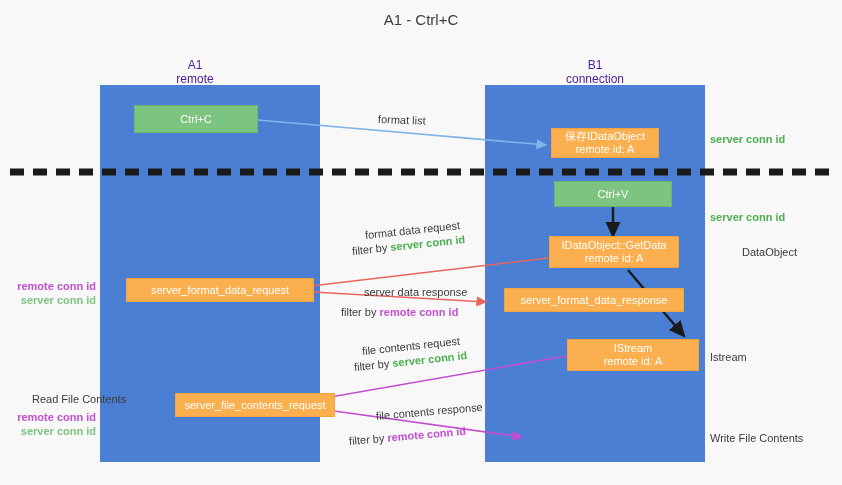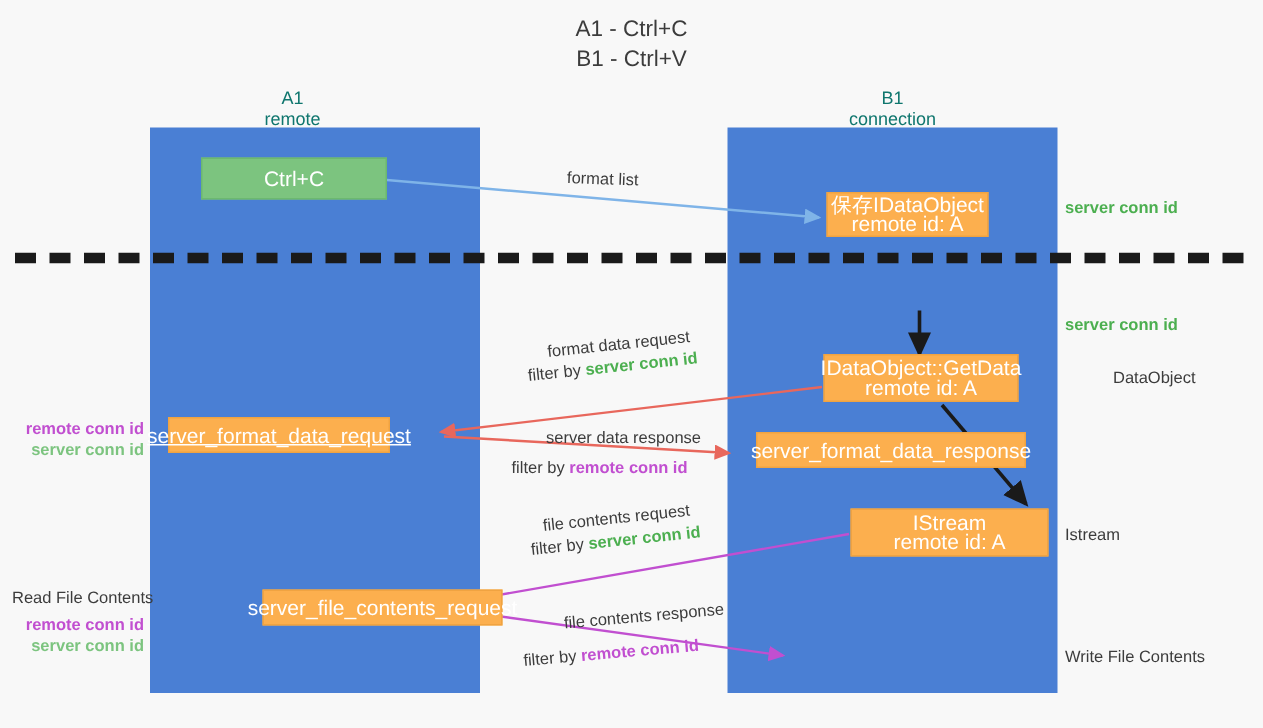--- a/index.html
+++ b/index.html
@@ -11,50 +11,49 @@
   }
   #stage{position:absolute;left:0;top:0;width:842px;height:485px;padding-left:36px;}
   svg.layer{position:absolute;left:0;top:0;width:842px;height:485px;pointer-events:none;}
 
   .title{
     position:absolute;left:0;top:10px;width:842px;text-align:center;
     font-size:15px;line-height:20px;color:#3c3c3c;
   }
 
   .lane{position:absolute;background:#4a7fd4;}
-  .lane-head{position:absolute;text-align:center;font-size:12px;line-height:14px;color:#0f766e;}
+  .lane-head{position:absolute;text-align:center;font-size:12px;line-height:14px;color:#4c1d95;}
 
   .box{
     position:absolute;display:flex;flex-direction:column;
     align-items:center;justify-content:center;
-    font-size:14px;line-height:13px;color:#ffffff;
+    font-size:11px;line-height:13px;color:#ffffff;
     text-align:center;box-sizing:border-box;
   }
   .box.green{background:#7cc47f;border:1px solid #6cb870;}
   .box.orange{background:#fcaf4e;border:1px solid #f0a341;}
 
   .ann{position:absolute;font-size:11px;line-height:14px;color:#3c3c3c;white-space:nowrap;}
   .ann.rot{transform-origin:left center;}
   .grn{color:#4caf50;font-weight:bold;}
   .pur{color:#c14fd0;font-weight:bold;}
   .sidelabel{position:absolute;font-size:11px;line-height:14px;color:#3c3c3c;white-space:nowrap;}
   .sidelabel.grn{color:#4caf50;font-weight:bold;}
   .stacklabel{position:absolute;font-size:11px;line-height:14px;white-space:nowrap;text-align:right;}
   .stacklabel .l1{color:#c14fd0;font-weight:bold;}
   .stacklabel .l2{color:#7cc47f;font-weight:bold;}
-  .plain{position:absolute;font-size:11px;line-height:14px;color:#3c3c3c;white-space:nowrap;}
+  .plain{position:absolute;font-size:11px;line-height:14px;color:#3c3c3c;white-space:nowrap;margin-left:24px;}
 </style>
 </head>
 <body>
 
 <div id="stage">
 
   <div class="title">
     <div>A1 - Ctrl+C</div>
-    <div>B1 - Ctrl+V</div>
   </div>
 
   <div class="lane-head" style="left:130px;top:58px;width:130px;">
     <div>A1</div>
     <div>remote</div>
   </div>
   <div class="lane-head" style="left:530px;top:58px;width:130px;">
     <div>B1</div>
     <div>connection</div>
   </div>
@@ -92,33 +91,36 @@
 
     <line x1="566" y1="356" x2="296" y2="403" stroke="#c14fd0" stroke-width="1.6" marker-end="url(#ah-mag)"></line>
 
     <line x1="298" y1="406" x2="522" y2="437" stroke="#c14fd0" stroke-width="1.6" marker-end="url(#ah-mag)"></line>
   </svg>
 
   <div class="box green" style="left:134px;top:105px;width:124px;height:28px;">
     <span>Ctrl+C</span>
   </div>
 
-  <div class="box orange" style="left:112px;top:278px;width:148px;height:24px;text-decoration:underline;">
+  <div class="box orange" style="left:126px;top:278px;width:188px;height:24px;">
     <span>server_format_data_request</span>
   </div>
 
   <div class="box orange" style="left:130px;top:393px;width:160px;height:24px;margin-left:45px;">
     <span>server_file_contents_request</span>
   </div>
 
   <div class="box orange" style="left:551px;top:128px;width:108px;height:30px;">
     <span>保存IDataObject</span>
     <span>remote id: A</span>
   </div>
 
+  <div class="box green" style="left:554px;top:181px;width:118px;height:26px;">
+    <span>Ctrl+V</span>
+  </div>
 
   <div class="box orange" style="left:549px;top:236px;width:130px;height:32px;">
     <span>IDataObject::GetData</span>
     <span>remote id: A</span>
   </div>
 
   <div class="box orange" style="left:504px;top:288px;width:180px;height:24px;">
     <span>server_format_data_response</span>
   </div>
 

